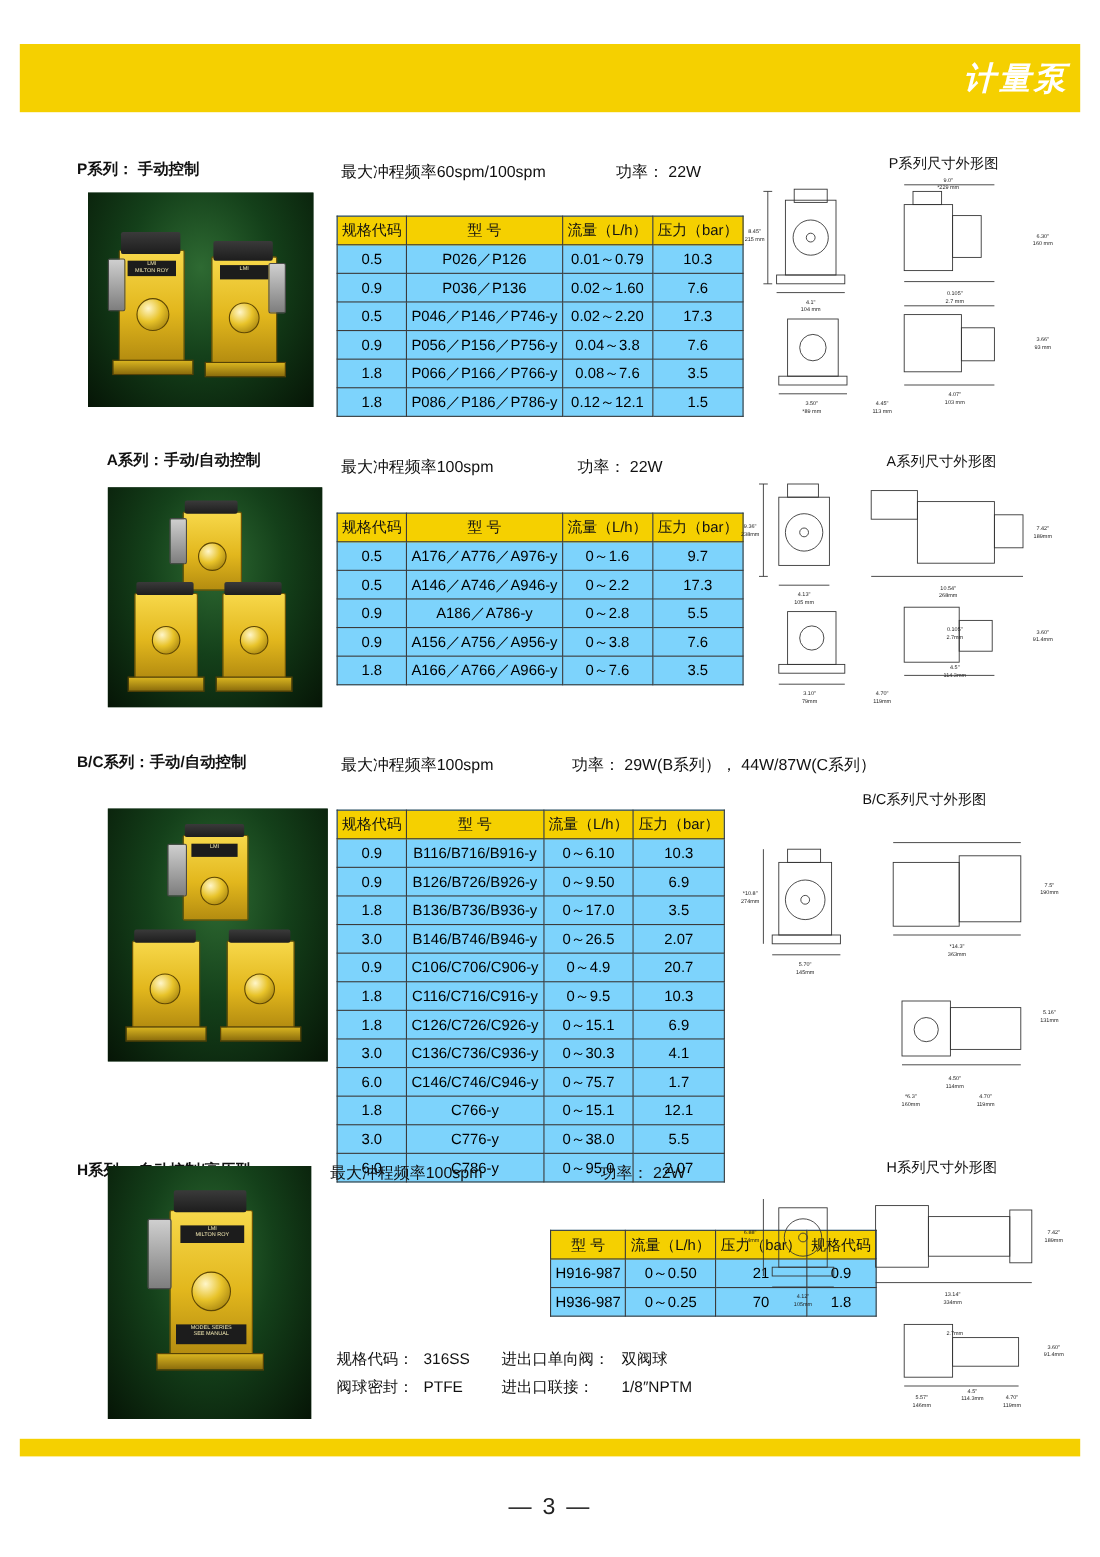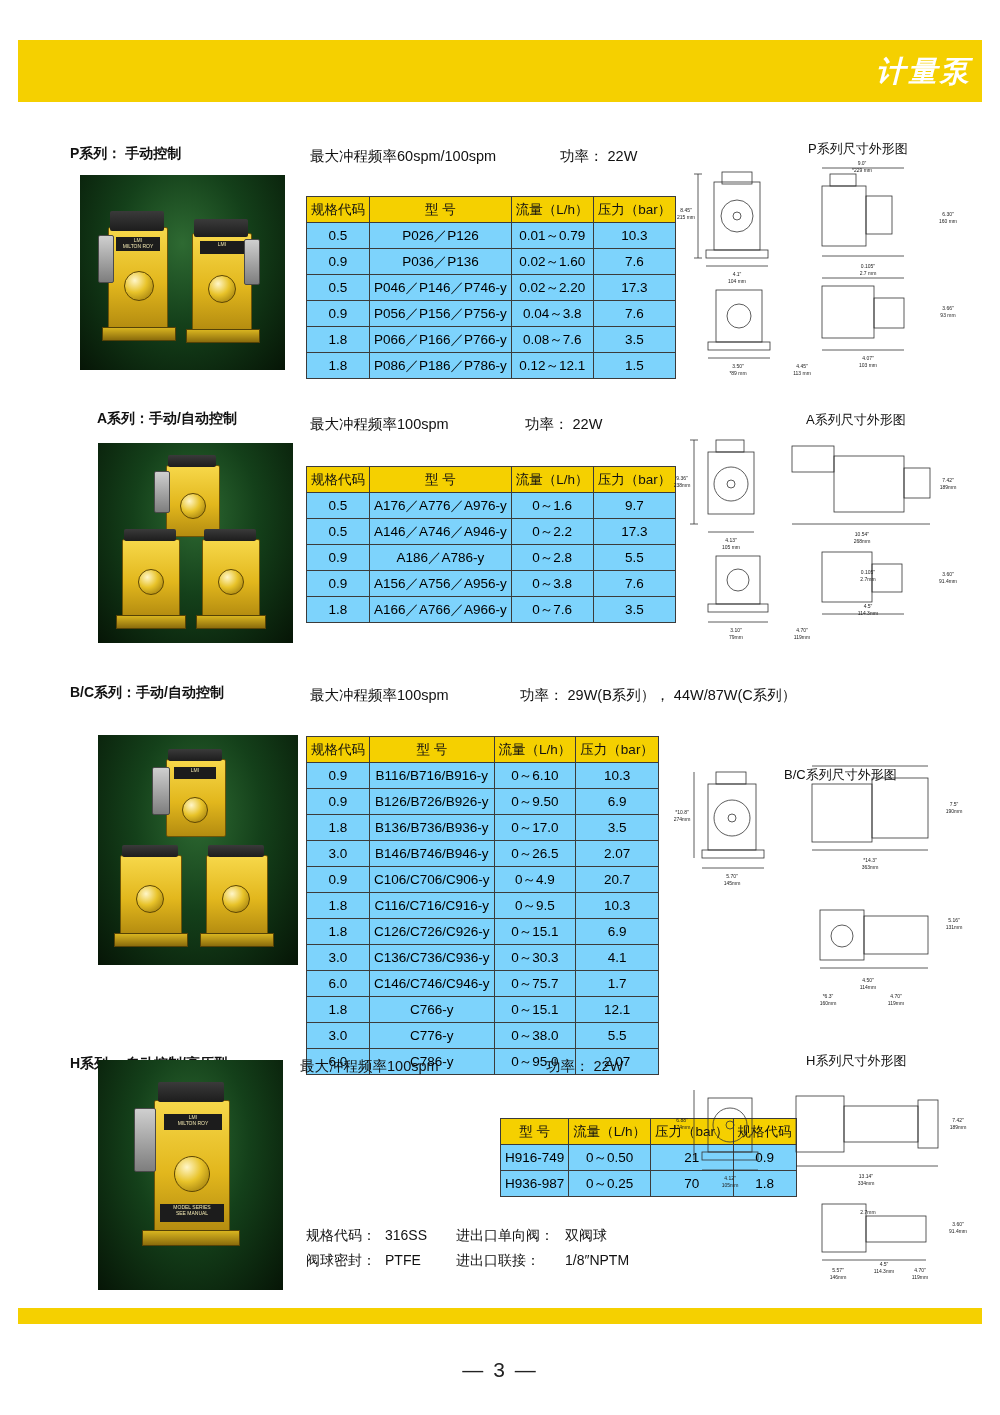--- a/index.html
+++ b/index.html
@@ -402,21 +402,21 @@
           <text x="64" y="211">79mm</text>
         <text x="130" y="204">4.70"</text>
           <text x="130" y="211">119mm</text>
       </g>
     </svg>
   </div>
 
   <div class="sec-title" style="left:70px; top:684px;">B/C系列：手动/自动控制</div>
   <div class="sec-meta" style="left:310px; top:686px;">最大冲程频率100spm</div>
   <div class="sec-meta" style="left:520px; top:686px;">功率： 29W(B系列），  44W/87W(C系列）</div>
-  <div class="dim-caption" style="left:784px; top:718px;margin-top:48px;">B/C系列尺寸外形图</div>
+  <div class="dim-caption" style="left:784px; top:718px;">B/C系列尺寸外形图</div>
 
   <div class="photo" style="left:98px; top:735px; width:200px; height:230px;">
     <div class="grad"></div>
     <div class="pump" style="left:68px; top:24px; width:58px; height:76px;"></div>
     <div class="pump-top" style="left:70px; top:14px; width:54px; height:12px;"></div>
     <div class="pump-label" style="left:76px; top:32px; width:42px; height:12px;">LMI</div>
     <div class="pump-dial" style="left:84px; top:62px; width:24px; height:24px;"></div>
     <div class="pump-head" style="left:54px; top:32px; width:16px; height:46px;"></div>
 
     <div class="pump" style="left:22px; top:120px; width:60px; height:78px;"></div>
@@ -575,21 +575,21 @@
     <thead>
       <tr>
         <th style="width:82px;">型    号</th>
         <th style="width:82px;">流量（L/h）</th>
         <th style="width:82px;">压力（bar）</th>
         <th style="width:82px;">规格代码</th>
       </tr>
     </thead>
     <tbody>
       <tr>
-        <td>H916-749</td>
+        <td>H916-987</td>
         <td>0～0.50</td>
         <td>21</td>
         <td>0.9</td>
       </tr>
       <tr>
         <td>H936-987</td>
         <td>0～0.25</td>
         <td>70</td>
         <td>1.8</td>
       </tr>

